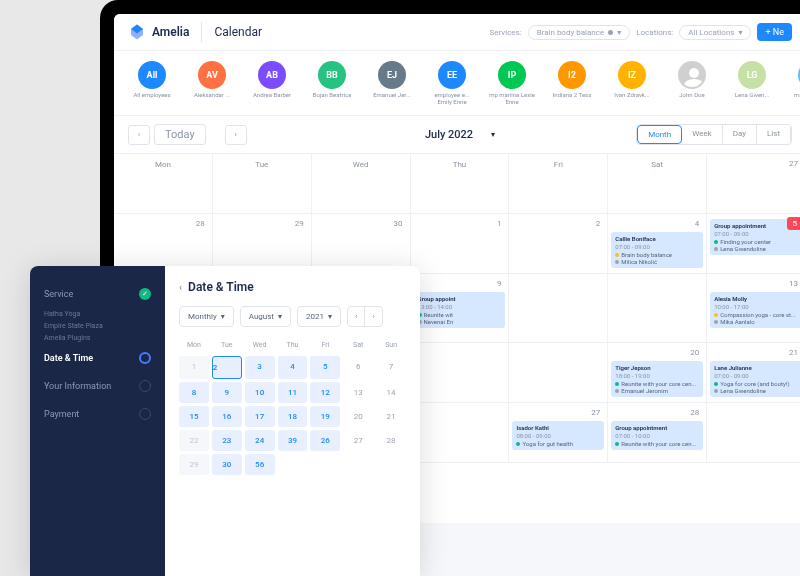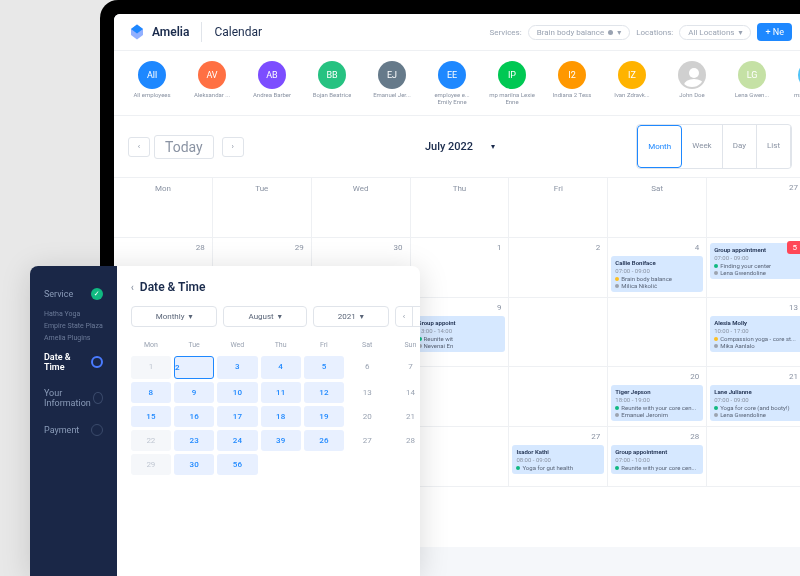--- a/index.html
+++ b/index.html
@@ -11,32 +11,32 @@
 .logo{width:18px;height:18px;margin-right:6px;display:flex;align-items:center}
 .brand{font-weight:600;font-size:12px;color:#1a2b4c;margin-right:12px}
 .divider{width:1px;height:20px;background:#e0e4ea;margin-right:12px}
 .page-title{font-size:12px;color:#1a2b4c}
 .hdr-right{margin-left:auto;display:flex;align-items:center;gap:6px;font-size:8px;color:#9aa3b2}
 .pill{border:1px solid #e0e4ea;border-radius:12px;padding:2px 8px;display:flex;align-items:center;gap:4px;color:#9aa3b2}
 .dot-sm{width:5px;height:5px;border-radius:50%;background:#9aa3b2}
 .btn-new{background:#1e88ff;color:#fff;border-radius:4px;padding:4px 8px;font-size:9px;display:flex;align-items:center;gap:3px}
 .employees{display:flex;gap:12px;padding:10px 14px;background:#fff;overflow:hidden}
 .emp{display:flex;flex-direction:column;align-items:center;gap:3px;min-width:48px}
-.avatar{width:28px;height:28px;border-radius:50%;display:flex;align-items:center;justify-content:center;color:#fff;font-size:9px;font-weight:400;border:2px solid transparent}
+.avatar{width:28px;height:28px;border-radius:50%;display:flex;align-items:center;justify-content:center;color:#fff;font-size:9px;font-weight:700;border:2px solid transparent}
 .av-all{border-color:#1e88ff;background:#1e88ff}
 .av-img{background:#d0d0d0;position:relative;overflow:hidden}
 .av-img::before{content:"";position:absolute;width:10px;height:10px;background:#fff;border-radius:50%;top:5px;left:9px}
 .av-img::after{content:"";position:absolute;width:20px;height:12px;background:#fff;border-radius:50% 50% 0 0;top:16px;left:4px}
 .emp-name{font-size:6px;color:#8a93a3;text-align:center;line-height:1.1;max-width:48px;overflow:hidden}
 .cal-controls{display:flex;align-items:center;padding:8px 14px;background:#fff;border-top:1px solid #eef0f3;border-bottom:1px solid #eef0f3}
 .nav-btn{border:1px solid #e0e4ea;background:#fff;width:22px;height:20px;border-radius:3px;display:flex;align-items:center;justify-content:center;font-size:8px;color:#8a93a3;margin-right:4px}
-.today-btn{border:1px solid #e0e4ea;padding:3px 10px;border-radius:3px;font-size:14px;color:#8a93a3;margin-right:8px}
+.today-btn{border:1px solid #e0e4ea;padding:3px 10px;border-radius:3px;font-size:11px;color:#8a93a3;margin-right:19px}
 .month-label{position:absolute;left:50%;transform:translateX(-50%);font-size:11px;color:#1a2b4c;font-weight:500;display:flex;align-items:center;gap:18px}
 .view-toggle{margin-left:auto;display:flex;border:1px solid #e0e4ea;border-radius:4px;overflow:hidden}
-.view-btn{padding:16px 10px;font-size:8px;color:#8a93a3;border-right:1px solid #e0e4ea}
+.view-btn{padding:4px 10px;font-size:8px;color:#8a93a3;border-right:1px solid #e0e4ea}
 .view-btn.active{color:#1e88ff;border:1px solid #1e88ff;border-radius:4px}
 .cal-grid{display:grid;grid-template-columns:repeat(7,1fr);background:#fff}
 .day-header{padding:6px 8px;font-size:8px;color:#8a93a3;text-align:center;border-bottom:1px solid #eef0f3;border-right:1px solid #eef0f3}
 .day-cell{border-right:1px solid #eef0f3;border-bottom:1px solid #eef0f3;min-height:60px;padding:3px;position:relative}
 .day-num{font-size:8px;color:#8a93a3;text-align:right;padding:2px 4px}
 .day-num.red{background:#ff4757;color:#fff;border-radius:3px;display:inline-block;padding:2px 5px;float:right}
 .event{background:#d6e8ff;border-radius:3px;padding:3px 4px;margin-top:2px;font-size:6px}
 .ev-name{font-weight:600;color:#1a2b4c;margin-bottom:1px}
 .ev-time{color:#8a93a3;margin-bottom:1px}
 .ev-line{display:flex;align-items:center;gap:2px;color:#5a6578}
@@ -51,21 +51,21 @@
 .step.current{color:#fff;font-weight:600}
 .step.current .ring{width:12px;height:12px;border:2px solid #4a7bff;border-radius:50%}
 .step .empty-ring{width:12px;height:12px;border:1px solid #3a4a6b;border-radius:50%}
 .sub{padding:2px 14px;font-size:7px;color:#6b7a98}
 .touch{margin-top:auto;text-align:center;font-size:7px;color:#8a9bb8;padding:10px}
 .touch div:last-child{color:#fff}
 .w-main{flex:1;padding:14px}
 .w-title{font-size:12px;font-weight:600;color:#1a2b4c;margin-bottom:12px;display:flex;align-items:center;gap:6px}
 .back{font-size:10px;color:#8a93a3}
 .selects{display:flex;gap:6px;margin-bottom:10px}
-.sel{border:1px solid #e0e4ea;border-radius:4px;padding:5px 24px;font-size:8px;color:#5a6578;display:flex;align-items:center;gap:4px}
+.sel{border:1px solid #e0e4ea;border-radius:4px;padding:5px 8px;font-size:8px;color:#5a6578;display:flex;align-items:center;gap:4px}
 .mini-nav{border:1px solid #e0e4ea;border-radius:4px;display:flex}
 .mini-nav span{padding:5px 7px;font-size:8px;color:#8a93a3}
 .mini-nav span:first-child{border-right:1px solid #e0e4ea}
 .mini-cal{display:grid;grid-template-columns:repeat(7,1fr);gap:3px}
 .mini-dh{font-size:7px;color:#9aa3b2;text-align:center;padding:4px 0}
 .mini-day{font-size:8px;text-align:center;padding:6px 0;border-radius:3px;color:#9aa3b2}
 .mini-day.avail{background:#e8f0ff;color:#1e88ff;font-weight:500}
 .mini-day.sel{border:1.5px solid #1e88ff;background:#e8f0ff;color:#1e88ff;font-weight:600}
 .mini-day.fade{background:#f5f7fa;color:#c0c7d2}
 </style>

